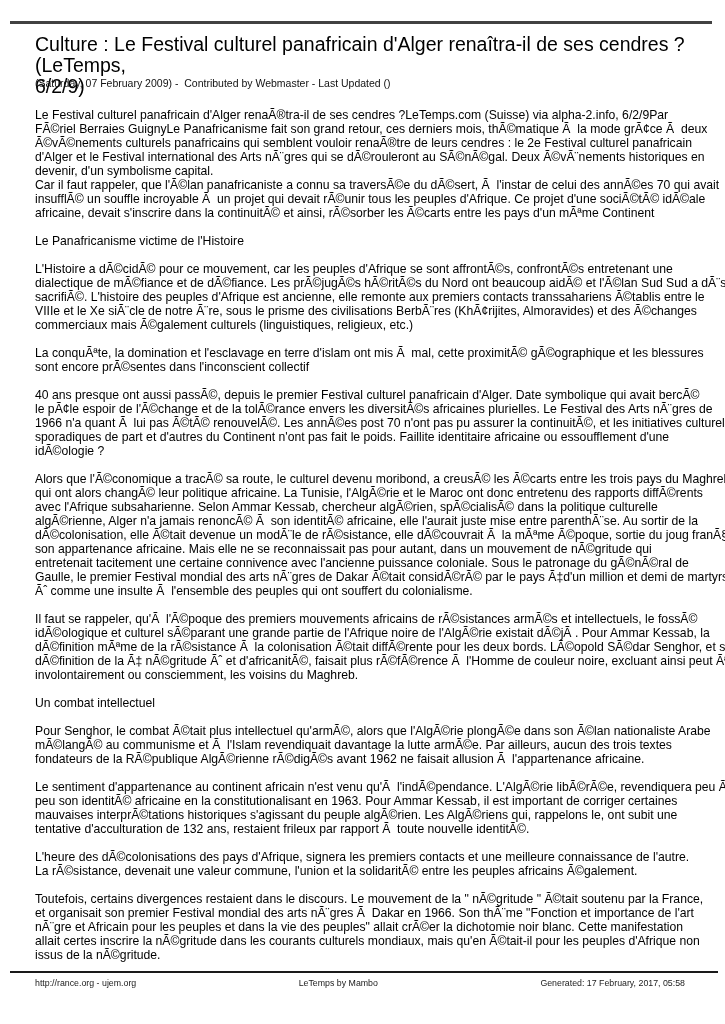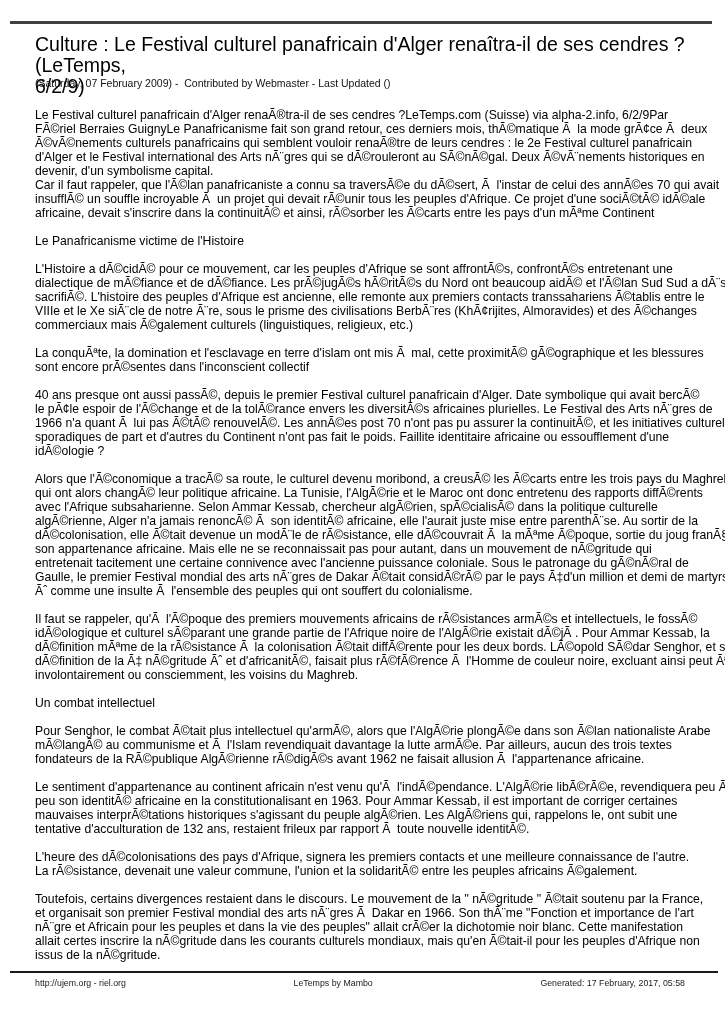--- a/index.html
+++ b/index.html
@@ -128,17 +128,17 @@
       <div class="block block-paragraph">Toutefois, certains divergences restaient dans le discours. Le mouvement de la " nÃ©gritude " Ã©tait soutenu par la France,
 et organisait son premier Festival mondial des arts nÃ¨gres Ã&nbsp; Dakar en 1966. Son thÃ¨me "Fonction et importance de l'art
 nÃ¨gre et Africain pour les peuples et dans la vie des peuples" allait crÃ©er la dichotomie noir blanc. Cette manifestation
 allait certes inscrire la nÃ©gritude dans les courants culturels mondiaux, mais qu'en Ã©tait-il pour les peuples d'Afrique non
 issus de la nÃ©gritude.</div>
     </div>
 
   <div class="footer-rule"></div>
 
   <div class="footer-row">
-    <span>http://ujem.org - riel.org</span>
+    <span>http://rance.org - ujem.org</span>
     <span>LeTemps by Mambo</span>
     <span>Generated: 17 February, 2017, 05:58</span>
   </div>
 </div>
 
 </body></html>

